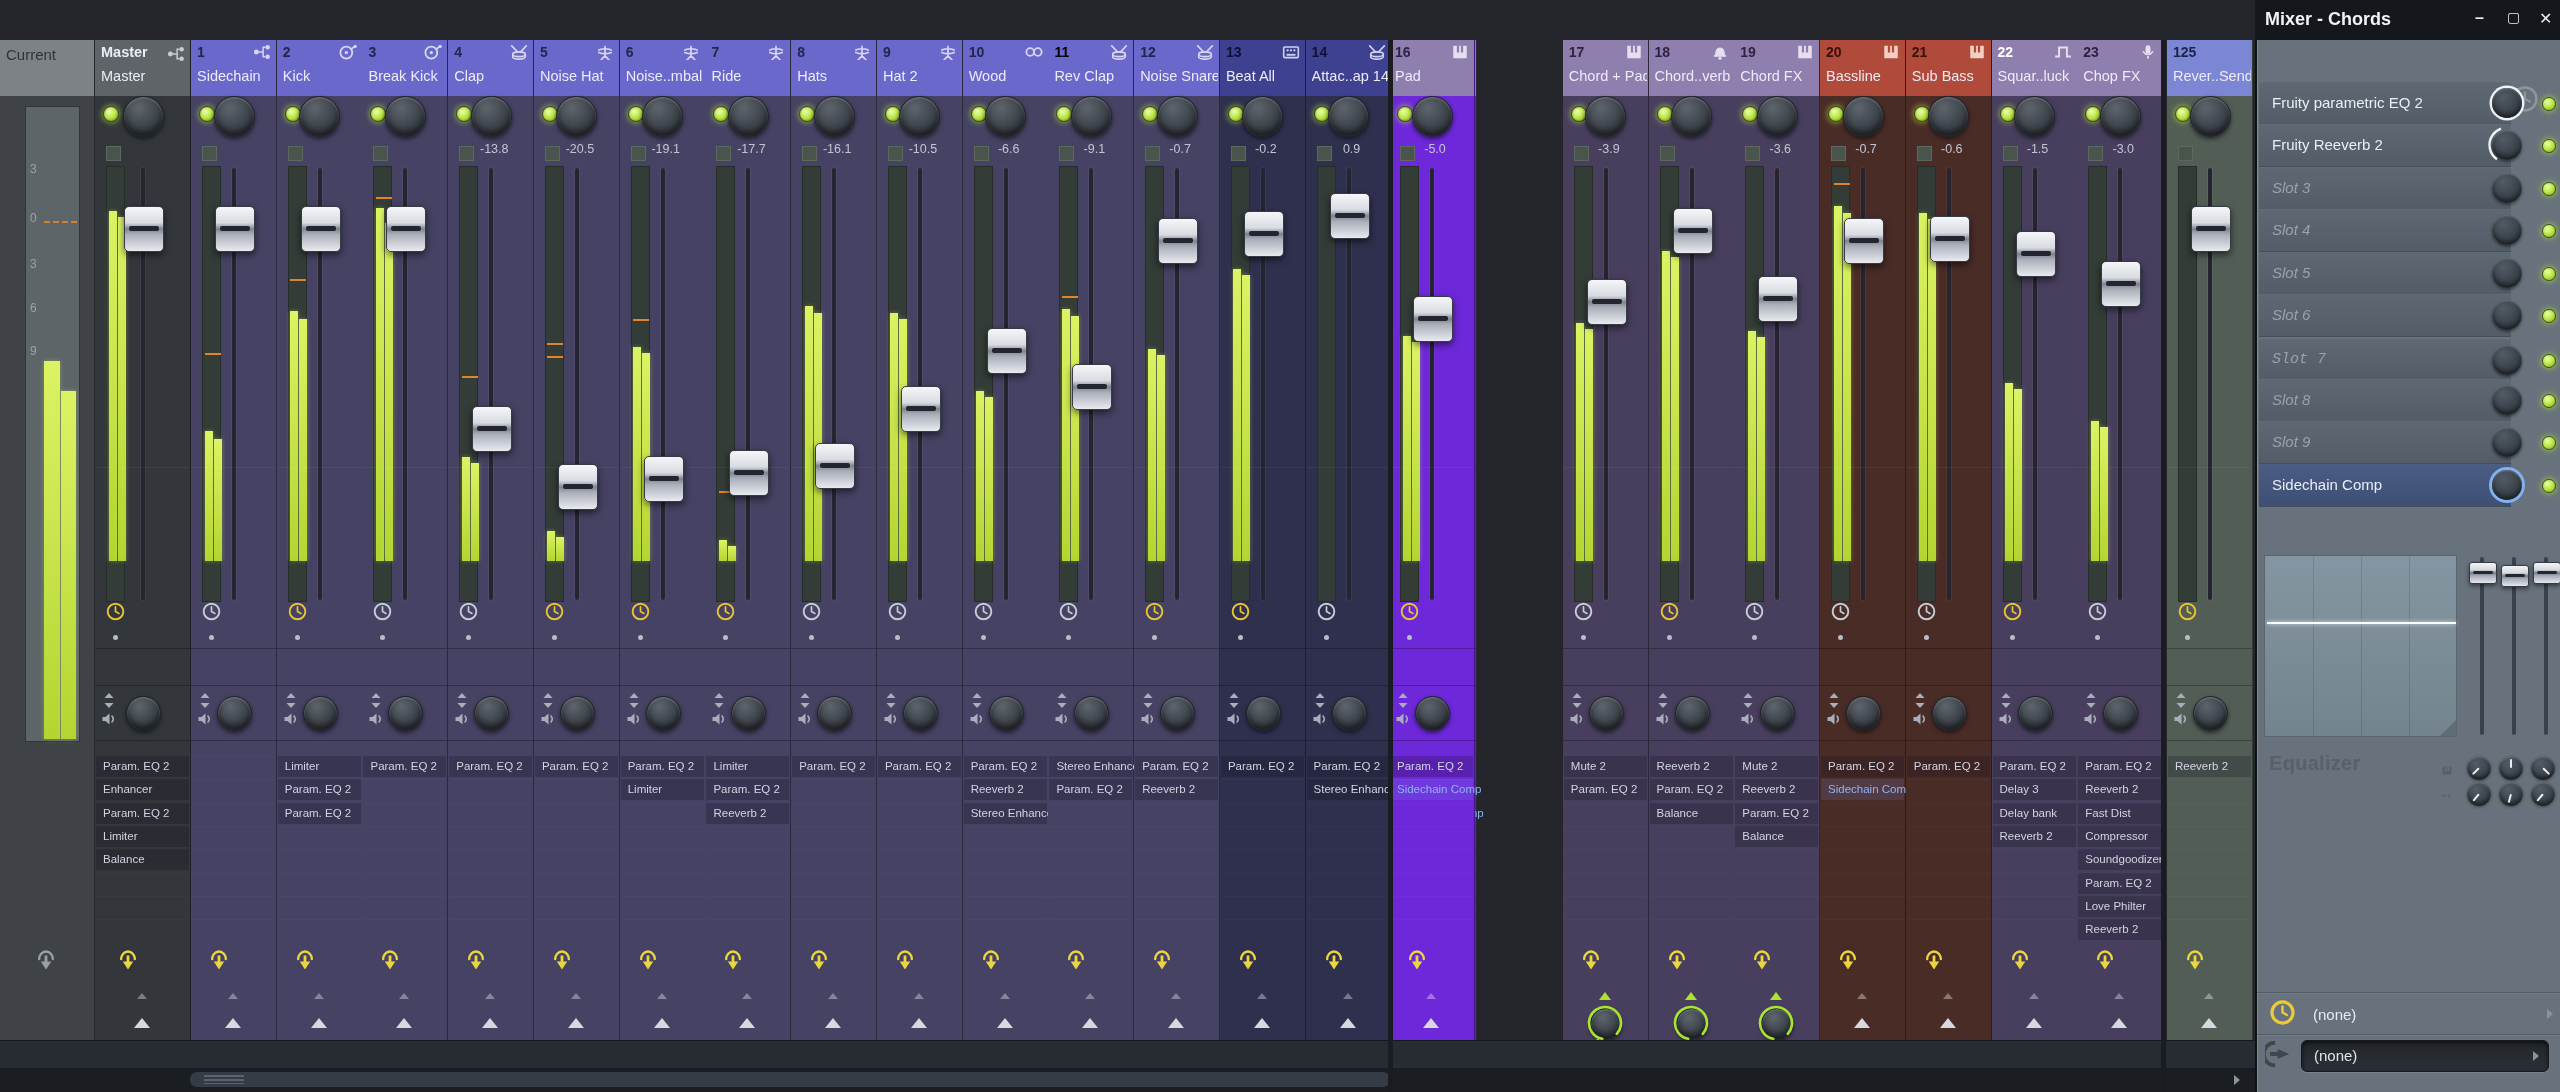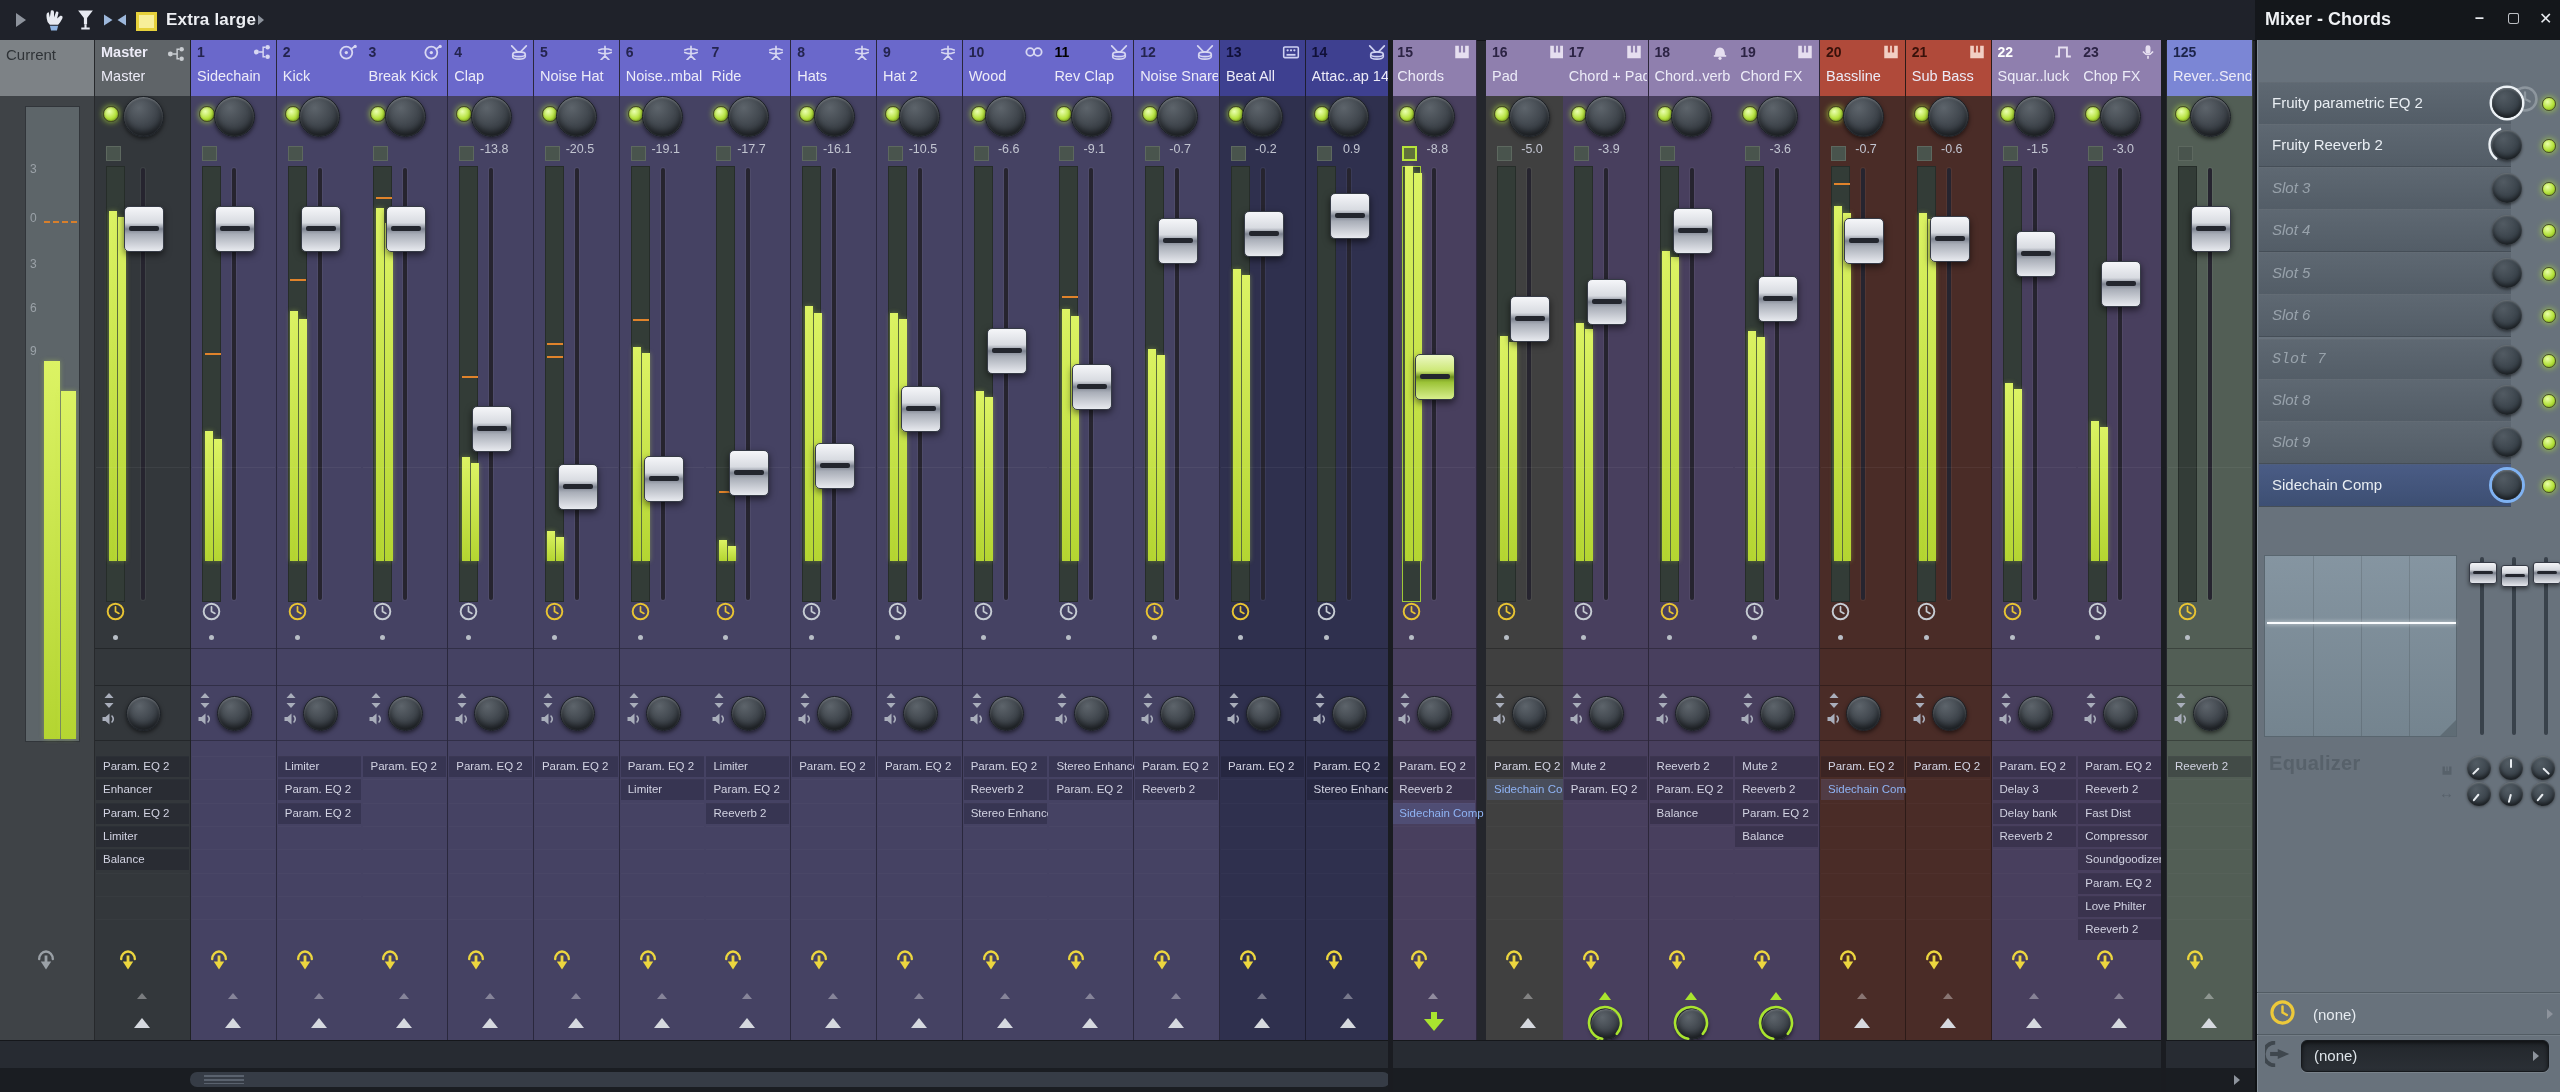--- a/index.html
+++ b/index.html
@@ -88,44 +88,20 @@
   #sgrip{position:absolute;left:14px;top:3px;width:40px;height:9px;
          background:repeating-linear-gradient(to bottom,#5a626e 0 2px,transparent 2px 4px);}
   .vdivider{position:absolute;top:40px;height:1052px;background:#1a1c21;}
   #winbtns span{position:absolute;top:9px;color:#e8ebef;font-size:16px;font-weight:bold;cursor:default;}
 </style>
 </head>
 <body>
 
 <div id="app">
 
-  <div id="toolbar">
-    <div class="tb-ic" style="left:16px;top:13px;width:0;height:0;border-left:10px solid #8d939c;border-top:7px solid transparent;border-bottom:7px solid transparent;"></div>
-    <div class="tb-ic" style="left:40px;">
-      <svg width="28" height="25" viewBox="0 0 26 24">
-          <path d="M6,10 Q5,4 8,4 L9,9 L10,2.5 Q13,1.5 13,4 L13,9 L15,3.5 Q18,3 17,6 L16,10 L19,7.5 Q22,7 21,10 Q19,14 17,16 L9,16 Q6,13 6,10 Z" fill="#e7eaf1"></path>
-          <path d="M9,17 h8 l-1.2,4.5 h-5.6 Z" fill="#8fb4e2"></path>
-        </svg>
-    </div>
-    <div class="tb-ic" style="left:76px;">
-      <svg width="19" height="24" viewBox="0 0 18 22">
-          <path d="M2,2 H16 L10.5,9 V15 H7.5 V9 Z" fill="#e7eaf1"></path>
-          <path d="M5,19 H13 M9,15 V19" stroke="#e7eaf1" stroke-width="2"></path>
-        </svg>
-    </div>
-    <div class="tb-ic" style="left:102px;top:11px;">
-      <svg width="26" height="18" viewBox="0 0 24 18">
-          <path d="M1,3.5 L9.5,9 L1,14.5 Z" fill="#9db8dc"></path>
-          <path d="M23,3.5 L14.5,9 L23,14.5 Z" fill="#9db8dc"></path>
-        </svg>
-    </div>
-    <div class="tb-ic" style="left:136px;top:12px;width:15px;height:13px;border:3px solid #e6d13b;background:#f7ef9a;"></div>
-    <div id="viewsize">Extra large</div>
-    <div class="caret-r" style="position:absolute;left:258px;top:15px;"></div>
-  </div>
 
   <div id="paneltitle">
     <div style="position:absolute;left:10px;top:9px;font-size:18px;font-weight:bold;color:#f0f2f5;">Mixer - Chords</div>
     <div id="winbtns">
       <span style="left:220px;">–</span>
       <span style="left:252px;font-size:14px;">▢</span>
       <span style="left:284px;">✕</span>
     </div>
   </div>
 
@@ -1098,21 +1074,21 @@
             <path d="M3.2,11 A6.8,7.5 0 0 1 16.8,11" fill="none" stroke="#ecd63f" stroke-width="2.4" stroke-linecap="round"></path>
             <rect x="8.6" y="7.5" width="2.8" height="7" fill="#ecd63f"></rect>
             <path d="M4.8,13.5 H15.2 L10,21.5 Z" fill="#ecd63f"></path>
           </svg></div>
         <div class="tri" style="left: 37px; top: 953px; border-left: 5px solid transparent; border-right: 5px solid transparent; border-bottom: 6px solid rgba(255, 255, 255, 0.4);"></div>
         <div class="abs" style="left: 32px; top: 972px; position: absolute;"><svg width="22" height="20">
             <rect x="8" y="0" width="6" height="8" fill="#a9e42f"></rect>
             <path d="M1,7 H21 L11,19 Z" fill="#a9e42f"></path>
           </svg></div>
       </div>
-      <div class="strip" style="left: 1486px; width: 86px; background: #404040;">
+      <div class="strip" style="left: 1389px; width: 86px; background: #6d28d9;">
         <div class="hdr" style="background: rgb(143, 127, 174);">
           <div class="num" style="color: rgb(44, 35, 68);">16</div>
           <div class="nm">Pad</div>
           <div class="hic" style="color: rgb(230, 223, 240);"><svg width="18" height="16" viewBox="0 0 16 14">
               <path fill="currentColor" fill-rule="evenodd" d="M2,1.5 H14 V12.5 H2 Z M5.2,1.5 h2 v6 h-2 Z M8.8,1.5 h2 v6 h-2 Z"></path>
             </svg></div>
         </div>
         <div class="led" style="left: 8px; top: 66px;"></div>
         <div class="knob" style="left: 22.5px; top: 56px; width: 39px; height: 39px;"></div>
         <div class="dbv" style="left: 14px; top: 102px;">-5.0</div>

